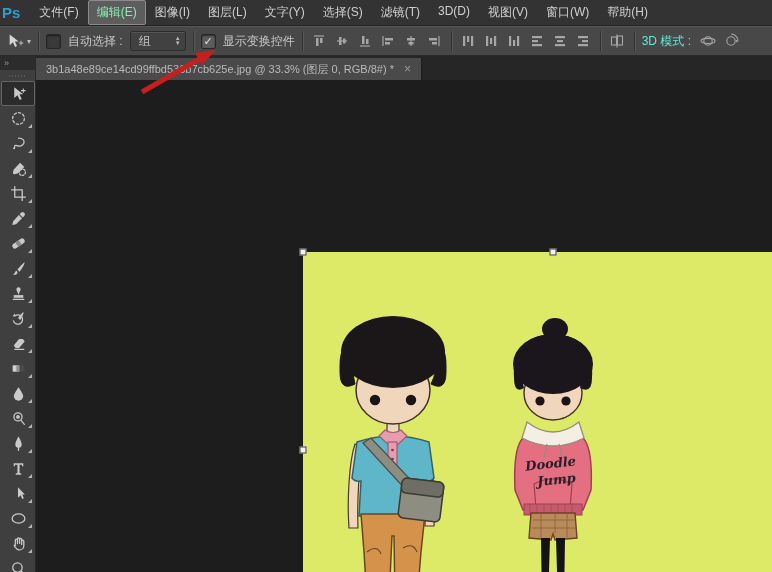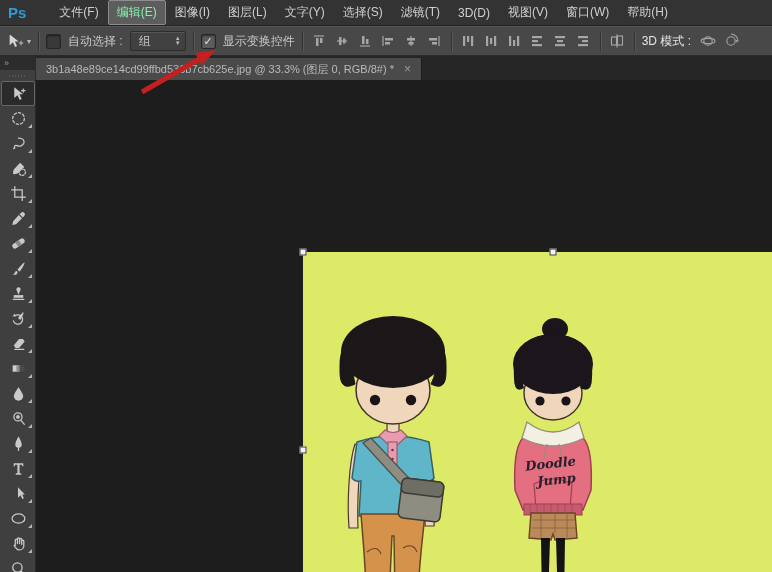--- a/index.html
+++ b/index.html
@@ -4,22 +4,22 @@
 <style>
   html,body{margin:0;padding:0;background:#111;}
   #app{
     position:relative;width:772px;height:572px;overflow:hidden;
     background:#1d1d1d;font-family:"Liberation Sans",sans-serif;
     -webkit-font-smoothing:antialiased;user-select:none;
   }
   
   .menubar{
     position:absolute;left:0;top:0;right:0;height:26px;background:#333334;
-    border-bottom:1px solid #232323;display:flex;align-items:center;gap:16px;
-    padding-left:6px;box-sizing:border-box;
+    border-bottom:1px solid #232323;display:flex;align-items:center;gap:2px;
+    box-sizing:border-box;
   }
   .ps-logo{
     font-weight:bold;font-size:15px;color:var(--logo-color,#2f9bd6);
     padding:0 8px 0 2px;letter-spacing:0px;
   }
   .menu-item{
     color:#cfcfcf;font-size:12px;padding:3px 8px;border:1px solid transparent;
     border-radius:2px;white-space:nowrap;cursor:default;
   }
   .menu-item.active{background:#5d5d5d;border-color:#8c8c8c;color:#86efac;}
@@ -45,21 +45,21 @@
     width:56px;height:20px;background:#414141;border:1px solid #2d2d2d;
     box-shadow:inset 0 1px 0 #555;border-radius:2px;padding:0 4px 0 8px;
     box-sizing:border-box;flex:none;
   }
   .dd .spin{display:flex;flex-direction:column;font-size:6px;line-height:5px;color:#bbb;}
   .icon-group{display:flex;align-items:center;gap:4px;flex:none;}
   .opt-icon{width:19px;height:19px;display:flex;align-items:center;justify-content:center;border-radius:2px;}
   .opt-icon svg .f{fill:#a6a6a6;}
   .opt-icon svg .s{stroke:#a6a6a6;fill:none;stroke-width:1.2;}
   .opt-icon svg .o{stroke:#a6a6a6;fill:none;stroke-width:1.1;}
-  .mode-label{white-space:nowrap;color:#e5e5e5;}
+  .mode-label{white-space:nowrap;color:#5eead4;}
   
   .tabbar{
     position:absolute;left:36px;top:56px;right:0;height:24px;background:#262626;
     display:flex;align-items:flex-end;
   }
   .tab{
     height:22px;background:#4a4a4a;color:#b9b9b9;font-size:11px;
     display:flex;align-items:center;gap:8px;padding:0 8px 0 10px;
     border-right:1px solid #1c1c1c;white-space:nowrap;max-width:420px;
   }
@@ -104,21 +104,21 @@
   .annotation-arrow{position:absolute;left:128px;top:42px;pointer-events:none;z-index:50;}
   .hoodie-text{font-family:"DejaVu Serif",serif;font-style:italic;font-weight:bold;}
 </style>
 </head>
 <body>
 
 <div id="app" style="--canvas-bg: #dcea67; --arrow-color: #c3201f; --logo-color: #2f9bd6; --boy-hair: #1b1719; --boy-skin: #f0d6ba; --boy-shirt: #5fb6c9; --boy-collar: #e79cb0; --boy-bag: #8d8d82; --boy-bagdark: #6e6e65; --boy-pants: #d4924b; --boy-cuff: #97625f; --boy-shoe: #a87e90; --boy-sole: #e9e5dd; --girl-hair: #1b161c; --girl-skin: #f0d6ba; --girl-hood: #f3efe2; --girl-hoodie: #e46f81; --girl-hoodiedark: #c75a6e; --girl-shorts: #b98a5a; --girl-legs: #151414; --girl-boots: #c6a06b;">
 
   <div class="menubar">
     <span class="ps-logo">Ps</span>
-    <nav id="menu-items" style="display:flex;align-items:center;">
+    <nav id="menu-items" style="display:flex;align-items:flex-start;">
         <span class="menu-item">文件(F)</span>
         <span class="menu-item active">编辑(E)</span>
         <span class="menu-item">图像(I)</span>
         <span class="menu-item">图层(L)</span>
         <span class="menu-item">文字(Y)</span>
         <span class="menu-item">选择(S)</span>
         <span class="menu-item">滤镜(T)</span>
         <span class="menu-item">3D(D)</span>
         <span class="menu-item">视图(V)</span>
         <span class="menu-item">窗口(W)</span>

